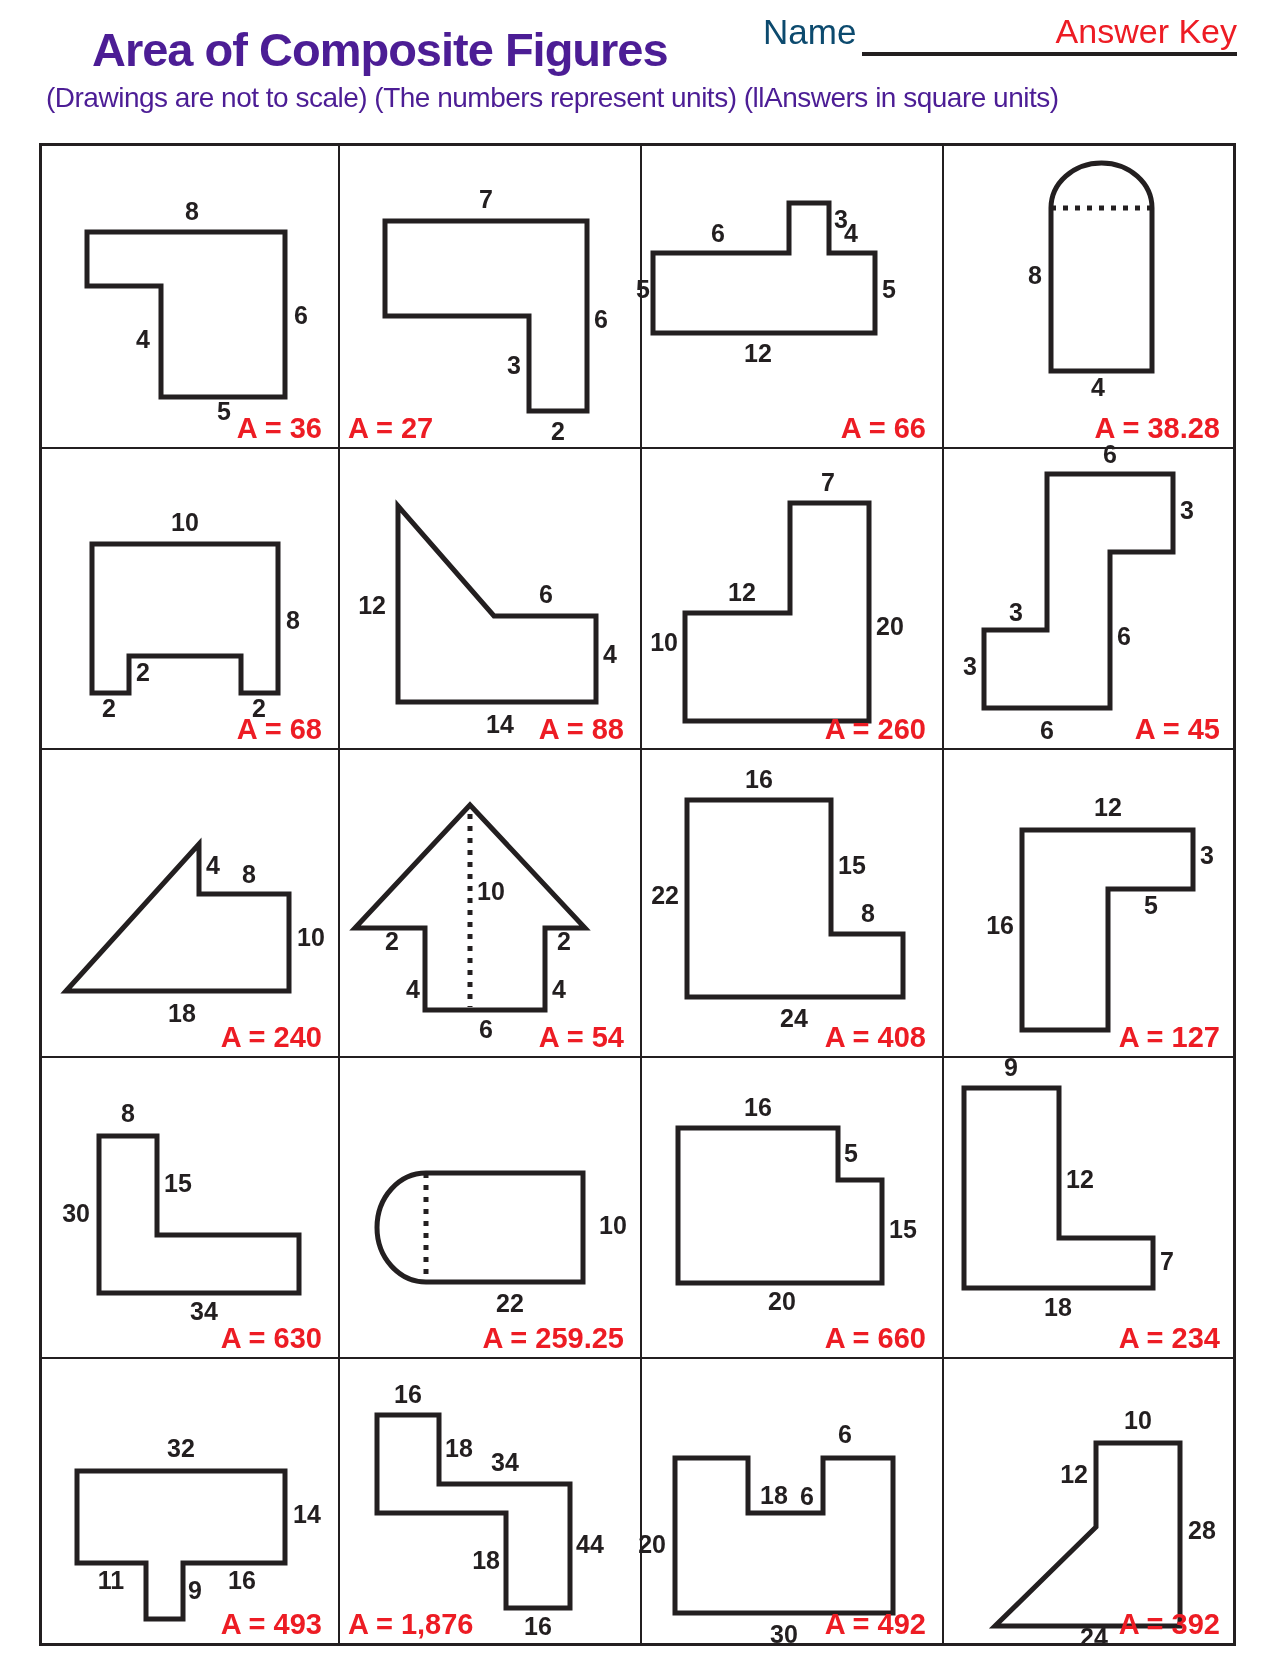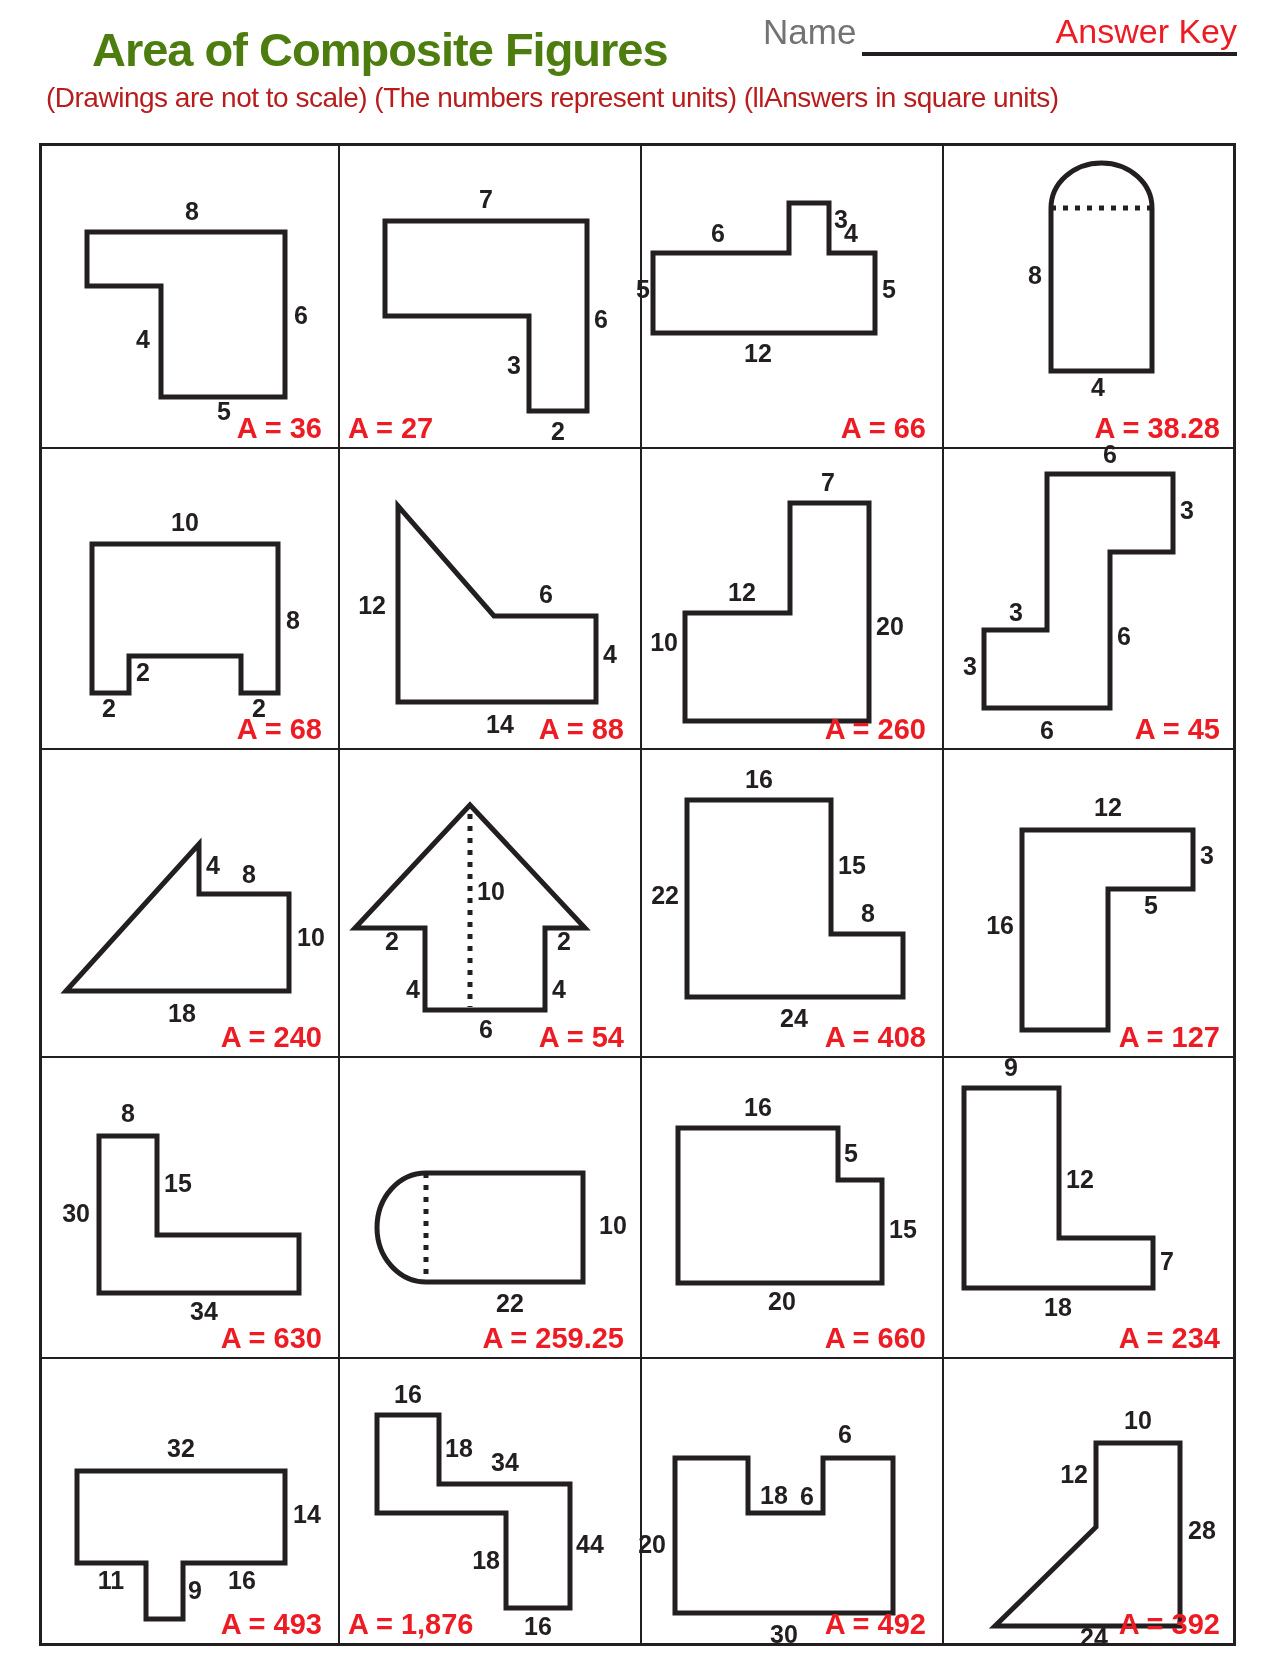--- a/index.html
+++ b/index.html
@@ -2,29 +2,29 @@
 <html><head>
 <meta charset="utf-8">
 <style>
   html,body{margin:0;padding:0;}
   body{
     width:1280px;height:1656px;position:relative;background:#ffffff;
     font-family:"Liberation Sans", sans-serif;color:#231f20;overflow:hidden;
   }
   .page-title{
     position:absolute;left:92px;top:22px;font-size:47px;font-weight:700;
-    letter-spacing:-1px;color:#4d7c0f;
-  }
-  .name-label{position:absolute;left:763px;top:12px;font-size:35px;color:#737373;}
+    letter-spacing:-1px;color:#4c1d95;
+  }
+  .name-label{position:absolute;left:763px;top:12px;font-size:35px;color:#0c4a6e;}
   .name-line{position:absolute;left:862px;top:52px;width:375px;height:4px;background:#231f20;}
   .name-value{
     position:absolute;left:862px;top:12px;width:375px;text-align:right;
     font-size:34px;color:#ed1c24;
   }
-  .subtitle{position:absolute;left:46px;top:82px;font-size:28px;color:#b91c1c;letter-spacing:-0.5px;}
+  .subtitle{position:absolute;left:46px;top:82px;font-size:28px;color:#4c1d95;letter-spacing:-0.5px;}
   .grid{
     position:absolute;left:39px;top:143px;width:1197px;height:1503px;
     border:3px solid #231f20;box-sizing:border-box;
     display:grid;
     grid-template-columns:298px 302px 302px 292px;
     grid-template-rows:303px 301px 308px 301px 284px;
   }
   .cell{
     position:relative;border-right:2px solid #231f20;border-bottom:2px solid #231f20;
     box-sizing:border-box;overflow:visible;

